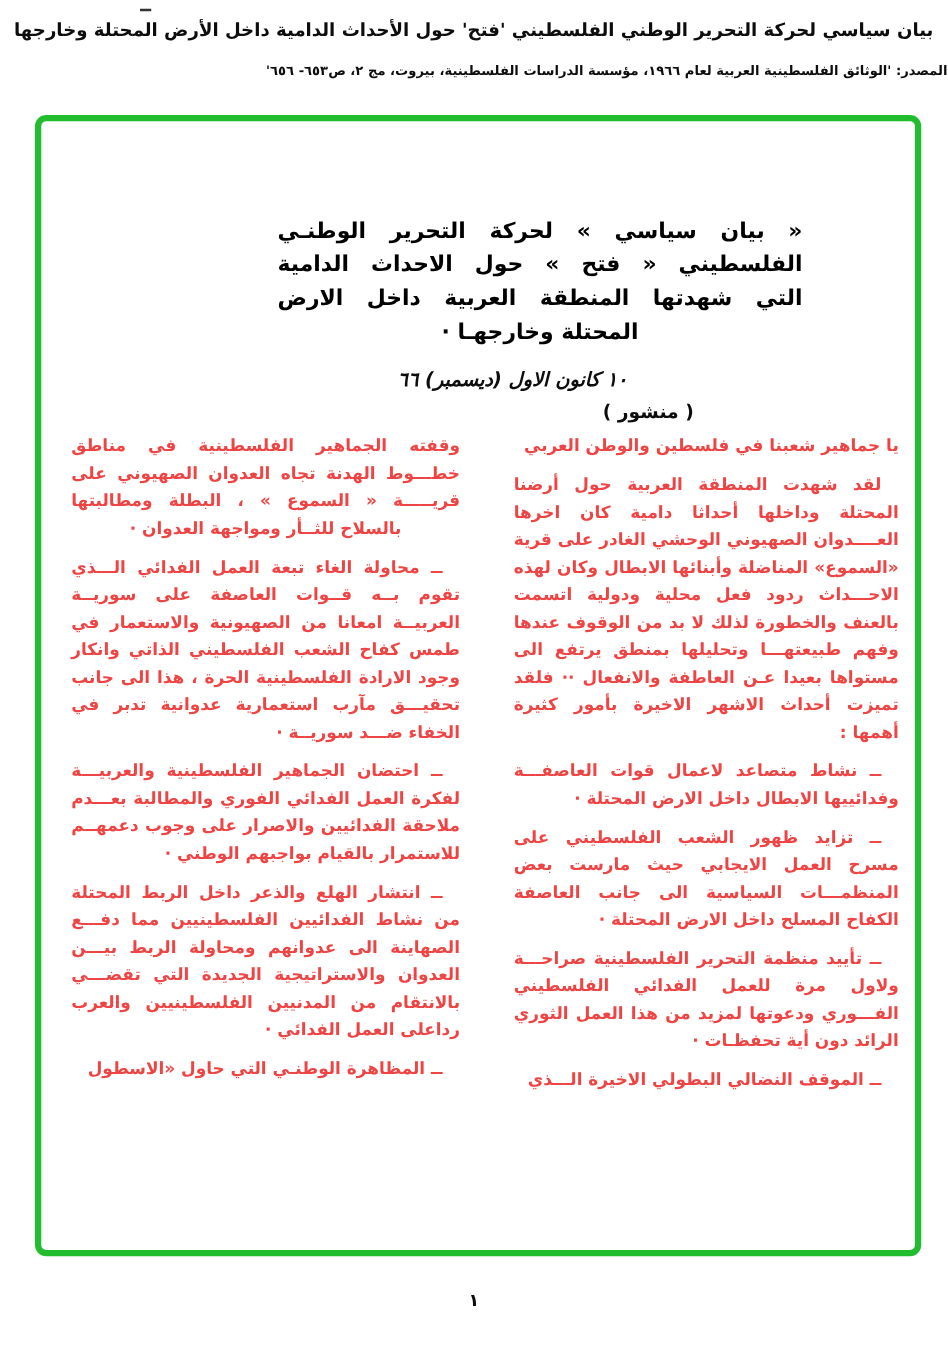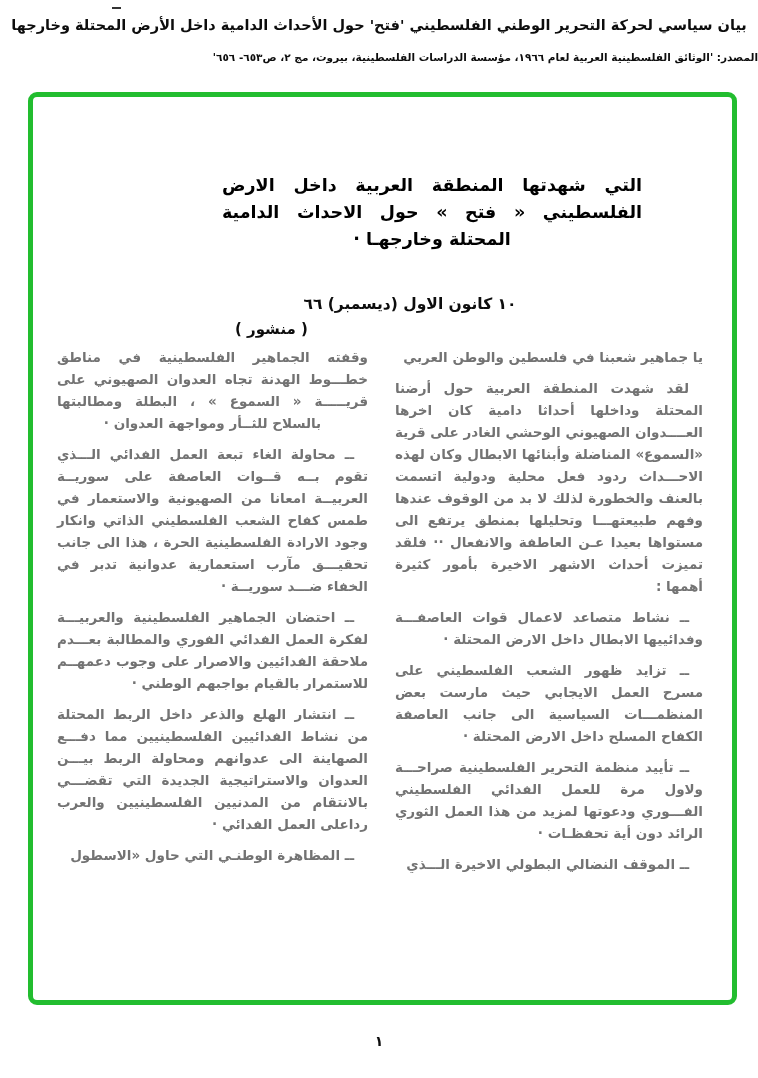--- a/index.html
+++ b/index.html
@@ -21,33 +21,33 @@
   
   .title-block{
     position:absolute;left:222px;top:172px;width:420px;
     direction:rtl;font-weight:bold;font-size:17.5px;line-height:27px;color:#000;
   }
   .title-block .tl{text-align:justify;text-align-last:justify;}
   .title-block .tl.center{text-align-last:center;}
   
   .date-line{
     position:absolute;left:250px;top:295px;width:320px;text-align:center;
-    direction:rtl;font-weight:bold;font-size:15.5px;
+    direction:rtl;font-weight:bold;font-size:15.5px;font-style:italic;
   }
   .pub-note{
-    position:absolute;left:235px;top:320px;width:320px;text-align:left;
+    position:absolute;left:235px;top:320px;width:320px;text-align:right;
     direction:rtl;font-weight:bold;font-size:15px;
   }
   
   .col{
     position:absolute;top:346px;direction:rtl;
     font-weight:bold;font-size:13.5px;line-height:22px;
-    text-align:justify;color:#737373;
+    text-align:justify;color:#ef4444;
   }
-  .col-first{right:55px;width:308px;}   
+  .col-first{right:39px;width:308px;}   
   .col-second{left:57px;width:311px;}   
   .col p{margin:0 0 9px 0;text-indent:14px;}
   .col p.no-indent{text-indent:0;}
   .col p.center-last{text-align-last:center;}
   
   .page-number{
     position:absolute;left:0;right:0;top:1033px;text-align:center;
     font-weight:bold;font-size:14px;
   }
 </style>
@@ -55,22 +55,23 @@
 <body>
 
 <div class="stray-dash"></div>
 
 <div class="hdr hdr-1">بيان سياسي لحركة التحرير الوطني الفلسطيني 'فتح' حول الأحداث الدامية داخل الأرض المحتلة وخارجها</div>
 <div class="hdr hdr-2">المصدر: 'الوثائق الفلسطينية العربية لعام ١٩٦٦، مؤسسة الدراسات الفلسطينية، بيروت، مج ٢، ص٦٥٣- ٦٥٦'</div>
 
 <div class="frame"></div>
 
 <div class="title-block">
+  <div class="tl">« بيان سياسي » لحركة التحرير الوطنـي</div>
+  <div class="tl">الفلسطيني « فتح » حول الاحداث الدامية</div>
   <div class="tl">التي شهدتها المنطقة العربية داخل الارض</div>
-  <div class="tl">الفلسطيني « فتح » حول الاحداث الدامية</div>
   <div class="tl center">المحتلة وخارجهـا ·</div>
 </div>
 
 <div class="date-line">١٠ كانون الاول (ديسمبر) ٦٦</div>
 <div class="pub-note">( منشور )</div>
 
 <div class="col col-first">
   <p class="no-indent">يا جماهير شعبنا في فلسطين والوطن العربي</p>
   <p>لقد شهدت المنطقة العربية حول أرضنا المحتلة وداخلها أحداثا دامية كان اخرها العــــدوان الصهيوني الوحشي الغادر على قرية «السموع» المناضلة وأبنائها الابطال وكان لهذه الاحـــداث ردود فعل محلية ودولية اتسمت بالعنف والخطورة لذلك لا بد من الوقوف عندها وفهم طبيعتهـــا وتحليلها بمنطق يرتفع الى مستواها بعيدا عـن العاطفة والانفعال ·· فلقد تميزت أحداث الاشهر الاخيرة بأمور كثيرة أهمها :</p>
   <p>ــ نشاط متصاعد لاعمال قوات العاصفـــة وفدائييها الابطال داخل الارض المحتلة ·</p>

